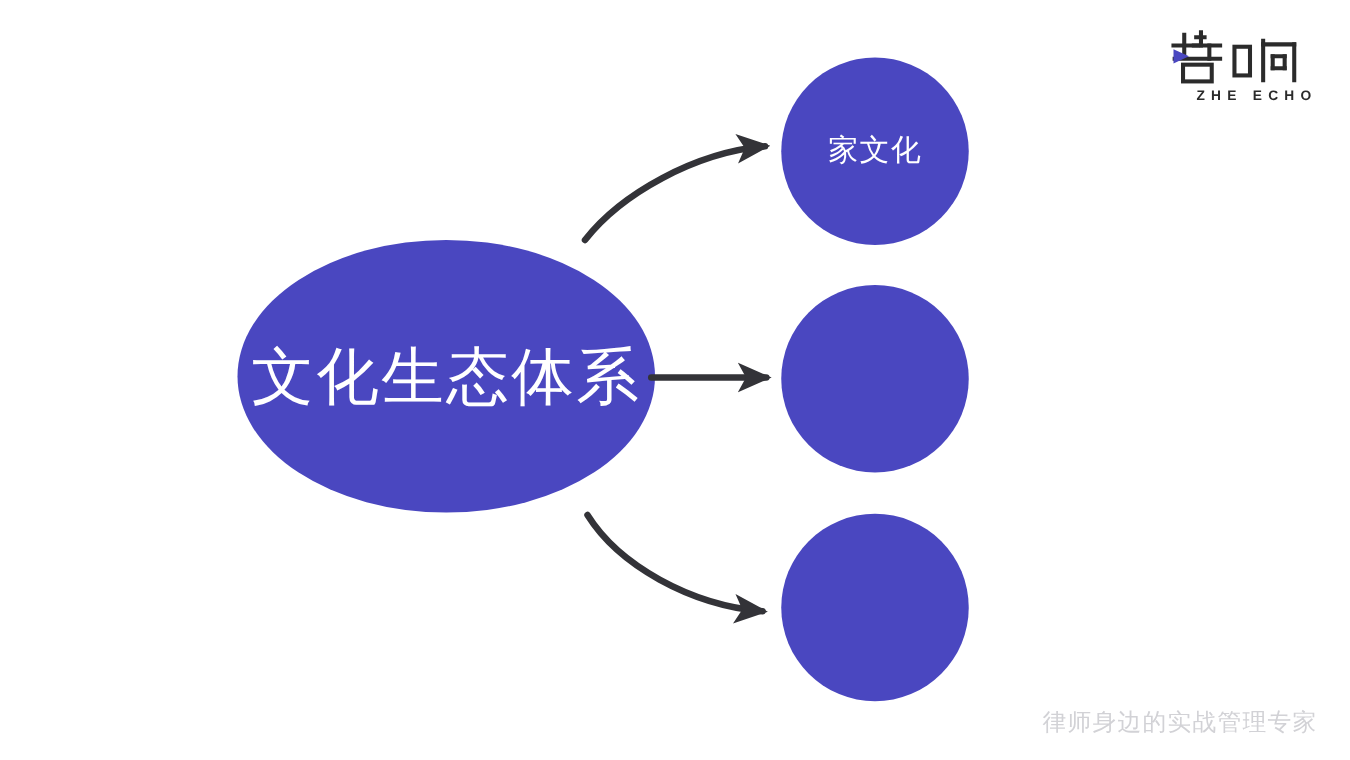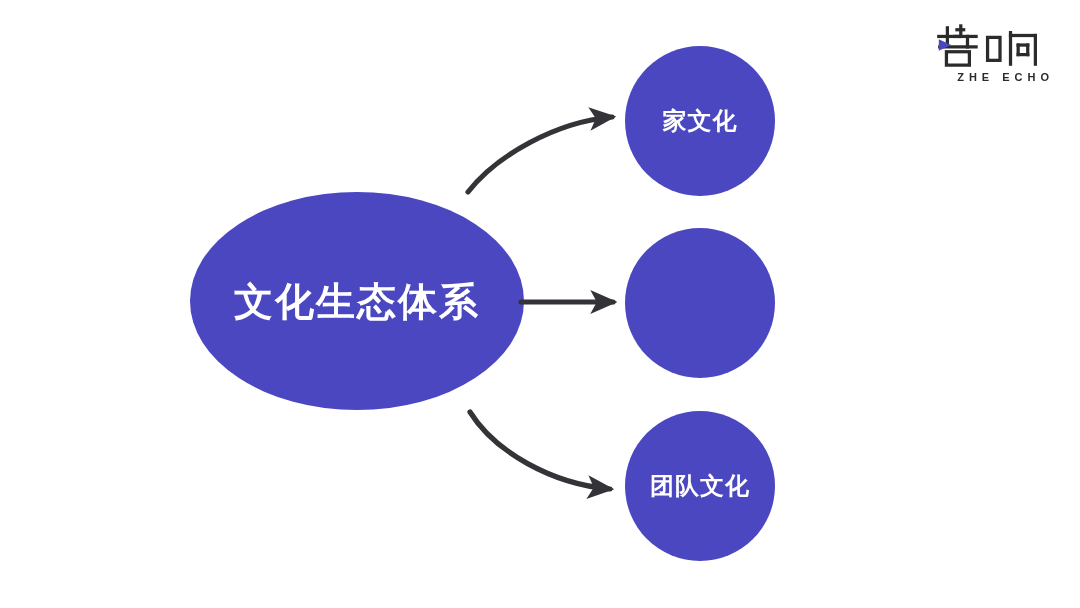--- a/index.html
+++ b/index.html
@@ -28,33 +28,33 @@
     height: 608px;
   }
 
   
   .node-label {
     position: absolute;
     display: flex;
     align-items: center;
     justify-content: center;
     color: #ffffff;
-    font-weight: bold;
+    font-weight: normal;
     letter-spacing: 1px;
     white-space: nowrap;
     text-align: center;
     line-height: 1;
     pointer-events: none;
   }
   #center-node-label {
     left: 190px;
     top: 192px;
     width: 334px;
     height: 218px;
-    font-size: 39px;
+    font-size: 50px;
     letter-spacing: 2px;
   }
   .branch-label {
     width: 150px;
     height: 150px;
     font-size: 24px;
   }
   #branch-label-0 { left: 625px; top: 46px; }
   #branch-label-1 { left: 625px; top: 228px; }
   #branch-label-2 { left: 625px; top: 411px; }
@@ -119,21 +119,20 @@
     <path d="M 521 302 L 613 302" fill="none" stroke="#333338" stroke-width="5.2" stroke-linecap="round" marker-end="url(#arrowhead)"></path>
 
     <path d="M 470 412 C 495 452, 552 484, 610 489" fill="none" stroke="#333338" stroke-width="5.2" stroke-linecap="round" marker-end="url(#arrowhead)"></path>
   </svg>
 
   <div class="node-label" id="center-node-label">文化生态体系</div>
 
   <div class="node-label branch-label" id="branch-label-0">家文化</div>
 
 
-  <div class="node-label branch-label" id="branch-label-2">团队文化</div>
 
   <div id="logo">
     <svg id="logo-mark" viewBox="0 0 126 46">
       <g fill="none" stroke="#2b2b2b" stroke-width="3.4" stroke-linecap="square">
 
         <path d="M 5 13 L 25 13"></path>
         <path d="M 14 4 L 14 22"></path>
         <path d="M 24 6 L 31 6"></path>
         <path d="M 28 2 L 28 13"></path>
         <path d="M 22 13 L 44 13"></path>
@@ -151,14 +150,15 @@
         <path d="M 88 22 L 88 32"></path>
         <path d="M 98 22 L 98 32"></path>
         <path d="M 88 32 L 98 32"></path>
       </g>
 
       <path d="M 5 16 L 18 22 L 5 28 Z" fill="#4a47c0"></path>
     </svg>
     <span id="logo-wordmark">ZHE ECHO</span>
   </div>
 
+  <div id="footer-tagline">律师身边的实战管理专家</div>
 
 </div>
 
 </body></html>

